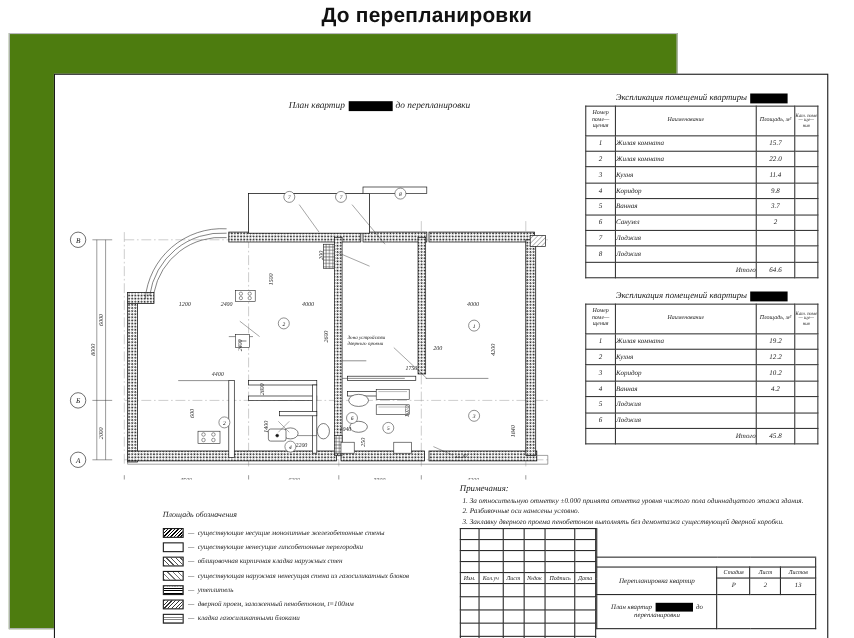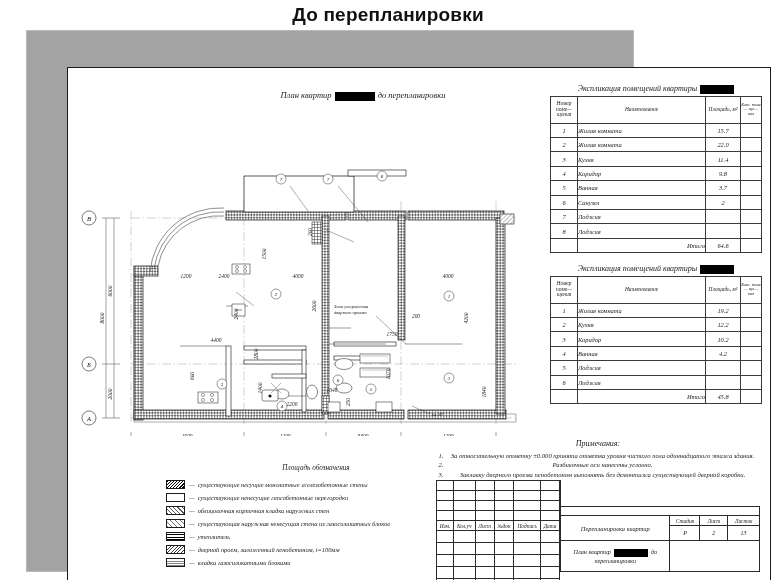--- a/index.html
+++ b/index.html
@@ -7,28 +7,28 @@
 
   
   #page-title{
     position:absolute;left:0;top:4px;width:776px;text-align:center;
     font-size:19px;font-weight:bold;color:#111;letter-spacing:.2px;
   }
 
   
   #sheet-outer{
     position:absolute;left:8px;top:30px;width:608px;height:542px;
-    background:#a3a3a3;border:1px solid #b9b9bd;box-sizing:border-box;margin-left:18px;
+    background:#4d7c0f;border:1px solid #b9b9bd;box-sizing:border-box;
   }
   
   #sheet-frame{
     position:absolute;left:40px;top:36px;width:704px;height:526px;
     border:1.6px solid #1a1a1a;box-sizing:border-box;background:#fff;
   }
-  .cad{font-family:"Liberation Serif",serif;font-style:italic;color:#1b1b1b;text-align:center;}
+  .cad{font-family:"Liberation Serif",serif;font-style:italic;color:#1b1b1b;}
   .redact{display:inline-block;background:#000;vertical-align:middle;}
 
   
   #plan-caption{
     position:absolute;left:150px;top:22px;width:290px;text-align:center;
     font-size:8.5px;
   }
   #plan-caption .redact{width:40px;height:9px;margin:0 3px;}
 
   

